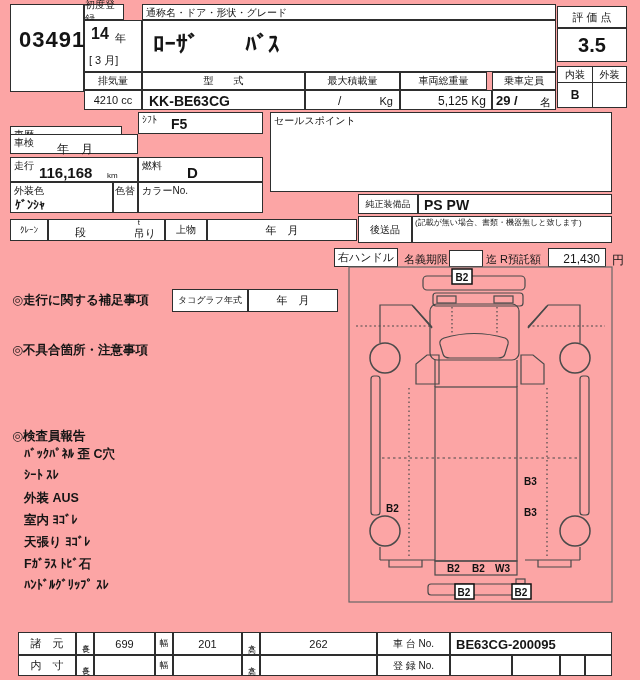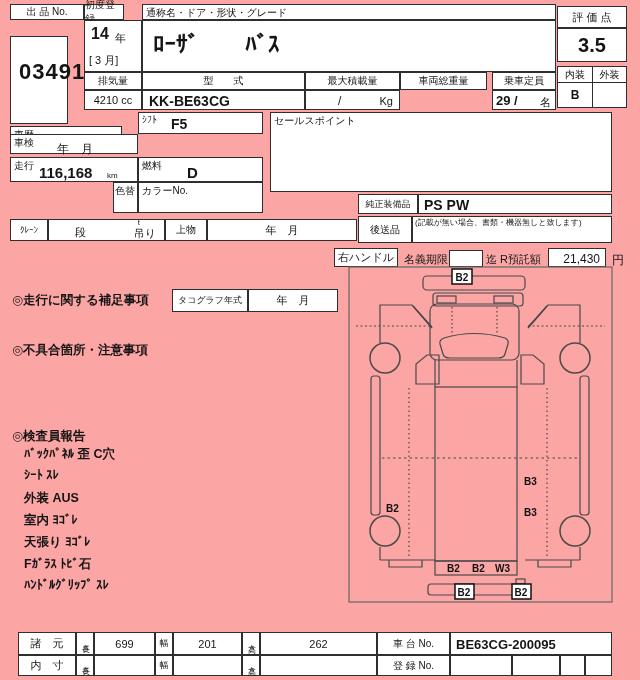--- a/index.html
+++ b/index.html
@@ -17,21 +17,21 @@
   svg text{font-family:"Liberation Sans","DejaVu Sans",sans-serif;font-size:10px;font-weight:bold;fill:#111;}
 </style>
 </head>
 <body>
 
 <div id="sheet">
 
   <div class="cell cen" style="left:10px;top:4px;width:74px;height:16px">
       <span style="font-size:10px">出 品 No.</span>
     </div>
-  <div class="cell" style="left:10px;top:36px;width:58px;height:88px">
+  <div class="cell" style="left:10px;top:4px;width:74px;height:88px">
     <span class="txt big" style="left:8px;top:22px;font-size:22px;letter-spacing:1px">03491</span>
   </div>
 
   <div class="cell cen" style="left:84px;top:4px;width:40px;height:16px">
       <span style="font-size:10px">初度登録</span>
     </div>
   <div class="cell" style="left:84px;top:20px;width:58px;height:52px">
     <span class="txt big" style="left:6px;top:4px;font-size:16px">14</span>
     <span class="txt" style="left:30px;top:10px;font-size:11px">年</span>
     <span class="txt" style="left:4px;top:32px;font-size:11px">[ 3 月]</span>
@@ -62,20 +62,23 @@
       <span style="font-size:10px">最大積載量</span>
     </div>
   <div class="cell" style="left:305px;top:90px;width:95px;height:20px">
     <span class="txt" style="left:32px;top:3px;font-size:12px">/</span>
     <span class="txt" style="right:6px;top:4px;font-size:11px">Kg</span>
   </div>
 
   <div class="cell cen" style="left:400px;top:72px;width:87px;height:18px">
       <span style="font-size:10px">車両総重量</span>
     </div>
+  <div class="cell" style="left:400px;top:90px;width:92px;height:20px">
+    <span class="txt" style="right:5px;top:3px;font-size:12px">5,125 Kg</span>
+  </div>
 
   <div class="cell cen" style="left:492px;top:72px;width:64px;height:18px">
       <span style="font-size:10px">乗車定員</span>
     </div>
   <div class="cell" style="left:492px;top:90px;width:64px;height:20px">
     <span class="txt big" style="left:3px;top:2px;font-size:13px">29 /</span>
     <span class="txt" style="right:4px;top:4px;font-size:11px">名</span>
   </div>
 
   <div class="cell cen" style="left:557px;top:6px;width:70px;height:22px">
@@ -113,20 +116,24 @@
   <div class="cell" style="left:10px;top:157px;width:128px;height:25px">
     <span class="lbl">走行</span>
     <span class="txt big" style="left:28px;top:6px;font-size:15px">116,168</span>
     <span class="txt" style="left:96px;top:13px;font-size:8px">km</span>
   </div>
   <div class="cell" style="left:138px;top:157px;width:125px;height:25px">
     <span class="lbl">燃料</span>
     <span class="txt big" style="left:48px;top:6px;font-size:15px">D</span>
   </div>
 
+  <div class="cell" style="left:10px;top:182px;width:103px;height:31px">
+    <span class="lbl">外装色</span>
+    <span class="txt big" style="left:4px;top:15px;font-size:12px">ｹﾞﾝｼｬ</span>
+  </div>
   <div class="cell" style="left:113px;top:182px;width:25px;height:31px">
       <span class="lbl" style="left:1px">色替</span>
     </div>
   <div class="cell" style="left:138px;top:182px;width:125px;height:31px">
       <span class="lbl">カラーNo.</span>
     </div>
 
   <div class="cell cen" style="left:10px;top:219px;width:38px;height:22px">
       <span style="font-size:9px">ｸﾚｰﾝ</span>
     </div>

